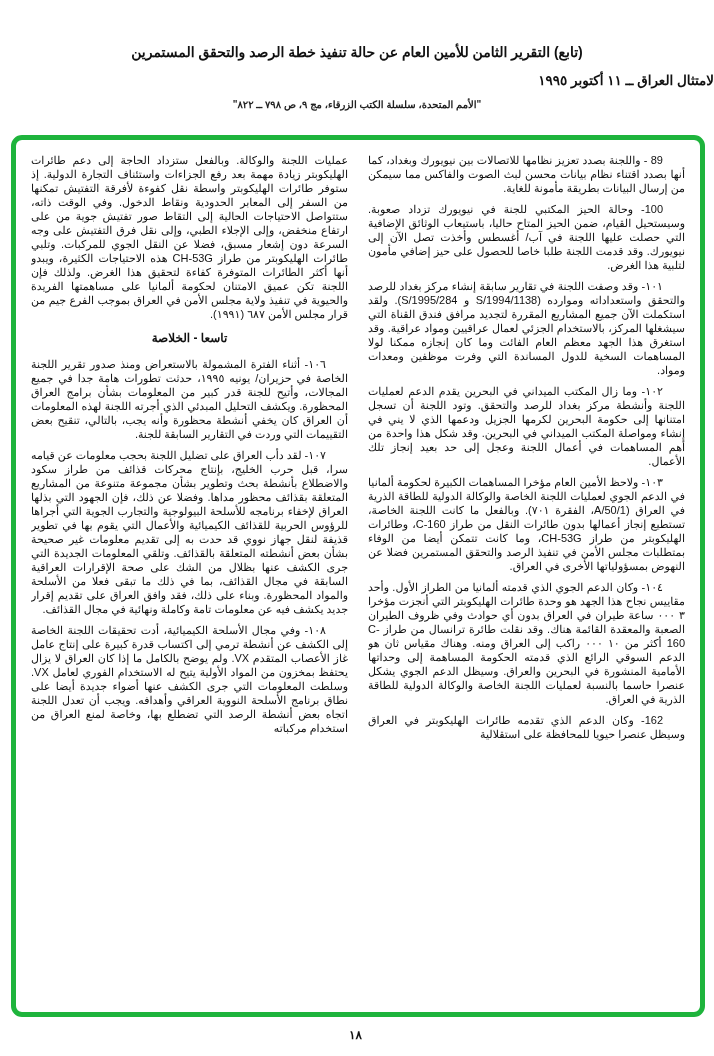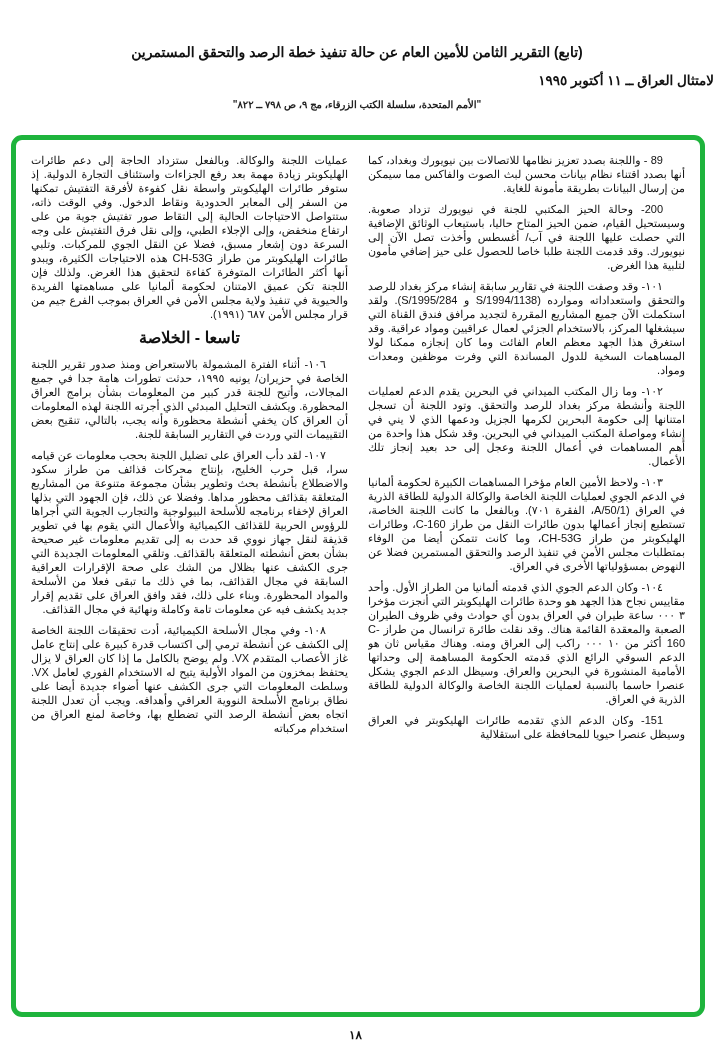--- a/index.html
+++ b/index.html
@@ -42,21 +42,21 @@
     text-align:justify;
     font-size:11px;
     line-height:14px;
     overflow:hidden;
   }
   .col p{margin:0 0 7px 0;text-indent:22px;}
   .col p.cont{text-indent:0;}
   .sec-heading{
     text-align:center;
     font-weight:bold;
-    font-size:16px;
+    font-size:12px;
     margin:10px 0 12px 0;
     text-indent:0 !important;
   }
   
   .page-number{
     position:absolute;
     left:0;right:3px;top:1028px;
     text-align:center;
     font-size:12px;
     font-weight:bold;
@@ -71,26 +71,26 @@
     <div class="title-1">(تابع) التقرير الثامن للأمين العام عن حالة تنفيذ خطة الرصد والتحقق المستمرين</div>
     <div class="title-2">لامتثال العراق ــ ١١ أكتوبر ١٩٩٥</div>
     <div class="source">"الأمم المتحدة، سلسلة الكتب الزرقاء، مج ٩، ص ٧٩٨ ــ ٨٢٢"</div>
   </div>
 
   <div class="frame">
     <div class="columns">
 
       <div class="col">
         <p>89 - واللجنة بصدد تعزيز نظامها للاتصالات بين نيويورك وبغداد، كما أنها بصدد اقتناء نظام بيانات محسن لبث الصوت والفاكس مما سيمكن من إرسال البيانات بطريقة مأمونة للغاية.</p>
-        <p>200- وحالة الحيز المكتبي للجنة في نيويورك تزداد صعوبة. وسيستحيل القيام، ضمن الحيز المتاح حاليا، باستيعاب الوثائق الإضافية التي حصلت عليها اللجنة في آب/ أغسطس وأخذت تصل الآن إلى نيويورك. وقد قدمت اللجنة طلبا خاصا للحصول على حيز إضافي مأمون لتلبية هذا الغرض.</p>
+        <p>100- وحالة الحيز المكتبي للجنة في نيويورك تزداد صعوبة. وسيستحيل القيام، ضمن الحيز المتاح حاليا، باستيعاب الوثائق الإضافية التي حصلت عليها اللجنة في آب/ أغسطس وأخذت تصل الآن إلى نيويورك. وقد قدمت اللجنة طلبا خاصا للحصول على حيز إضافي مأمون لتلبية هذا الغرض.</p>
         <p>١٠١- وقد وصفت اللجنة في تقارير سابقة إنشاء مركز بغداد للرصد والتحقق واستعداداته وموارده (S/1994/1138 و S/1995/284). ولقد استكملت الآن جميع المشاريع المقررة لتجديد مرافق فندق القناة التي سيشغلها المركز، بالاستخدام الجزئي لعمال عراقيين ومواد عراقية. وقد استغرق هذا الجهد معظم العام الفائت وما كان إنجازه ممكنا لولا المساهمات السخية للدول المساندة التي وفرت موظفين ومعدات ومواد.</p>
         <p>١٠٢- وما زال المكتب الميداني في البحرين يقدم الدعم لعمليات اللجنة وأنشطة مركز بغداد للرصد والتحقق. وتود اللجنة أن تسجل امتنانها إلى حكومة البحرين لكرمها الجزيل ودعمها الذي لا يني في إنشاء ومواصلة المكتب الميداني في البحرين. وقد شكل هذا واحدة من أهم المساهمات في أعمال اللجنة وعجل إلى حد بعيد إنجاز تلك الأعمال.</p>
         <p>١٠٣- ولاحظ الأمين العام مؤخرا المساهمات الكبيرة لحكومة ألمانيا في الدعم الجوي لعمليات اللجنة الخاصة والوكالة الدولية للطاقة الذرية في العراق (A/50/1، الفقرة ٧٠١). وبالفعل ما كانت اللجنة الخاصة، تستطيع إنجاز أعمالها بدون طائرات النقل من طراز C-160، وطائرات الهليكوبتر من طراز CH-53G، وما كانت تتمكن أيضا من الوفاء بمتطلبات مجلس الأمن في تنفيذ الرصد والتحقق المستمرين فضلا عن النهوض بمسؤولياتها الأخرى في العراق.</p>
         <p>١٠٤- وكان الدعم الجوي الذي قدمته ألمانيا من الطراز الأول. وأحد مقاييس نجاح هذا الجهد هو وحدة طائرات الهليكوبتر التي أنجزت مؤخرا ٣ ٠٠٠ ساعة طيران في العراق بدون أي حوادث وفي ظروف الطيران الصعبة والمعقدة القائمة هناك. وقد نقلت طائرة ترانسال من طراز C-160 أكثر من ١٠ ٠٠٠ راكب إلى العراق ومنه. وهناك مقياس ثان هو الدعم السوقي الرائع الذي قدمته الحكومة المساهمة إلى وحداتها الأمامية المنشورة في البحرين والعراق. وسيظل الدعم الجوي يشكل عنصرا حاسما بالنسبة لعمليات اللجنة الخاصة والوكالة الدولية للطاقة الذرية في العراق.</p>
-        <p>151- وكان الدعم الذي تقدمه طائرات الهليكوبتر في العراق وسيظل عنصرا حيويا للمحافظة على استقلالية</p>
+        <p>162- وكان الدعم الذي تقدمه طائرات الهليكوبتر في العراق وسيظل عنصرا حيويا للمحافظة على استقلالية</p>
       </div>
 
       <div class="col">
         <p class="cont">عمليات اللجنة والوكالة. وبالفعل ستزداد الحاجة إلى دعم طائرات الهليكوبتر زيادة مهمة بعد رفع الجزاءات واستئناف التجارة الدولية. إذ ستوفر طائرات الهليكوبتر واسطة نقل كفوءة لأفرقة التفتيش تمكنها من السفر إلى المعابر الحدودية ونقاط الدخول. وفي الوقت ذاته، ستتواصل الاحتياجات الحالية إلى التقاط صور تفتيش جوية من على ارتفاع منخفض، وإلى الإجلاء الطبي، وإلى نقل فرق التفتيش على وجه السرعة دون إشعار مسبق، فضلا عن النقل الجوي للمركبات. وتلبي طائرات الهليكوبتر من طراز CH-53G هذه الاحتياجات الكثيرة، ويبدو أنها أكثر الطائرات المتوفرة كفاءة لتحقيق هذا الغرض. ولذلك فإن اللجنة تكن عميق الامتنان لحكومة ألمانيا على مساهمتها الفريدة والحيوية في تنفيذ ولاية مجلس الأمن في العراق بموجب الفرع جيم من قرار مجلس الأمن ٦٨٧ (١٩٩١).</p>
         <div class="sec-heading">تاسعا - الخلاصة</div>
         <p>١٠٦- أثناء الفترة المشمولة بالاستعراض ومنذ صدور تقرير اللجنة الخاصة في حزيران/ يونيه ١٩٩٥، حدثت تطورات هامة جدا في جميع المجالات، وأتيح للجنة قدر كبير من المعلومات بشأن برامج العراق المحظورة. ويكشف التحليل المبدئي الذي أجرته اللجنة لهذه المعلومات أن العراق كان يخفي أنشطة محظورة وأنه يجب، بالتالي، تنقيح بعض التقييمات التي وردت في التقارير السابقة للجنة.</p>
         <p>١٠٧- لقد دأب العراق على تضليل اللجنة بحجب معلومات عن قيامه سرا، قبل حرب الخليج، بإنتاج محركات قذائف من طراز سكود والاضطلاع بأنشطة بحث وتطوير بشأن مجموعة متنوعة من المشاريع المتعلقة بقذائف محظور مداها. وفضلا عن ذلك، فإن الجهود التي بذلها العراق لإخفاء برنامجه للأسلحة البيولوجية والتجارب الجوية التي أجراها للرؤوس الحربية للقذائف الكيميائية والأعمال التي يقوم بها في تطوير قذيفة لنقل جهاز نووي قد حدت به إلى تقديم معلومات غير صحيحة بشأن بعض أنشطته المتعلقة بالقذائف. وتلقي المعلومات الجديدة التي جرى الكشف عنها بظلال من الشك على صحة الإقرارات العراقية السابقة في مجال القذائف، بما في ذلك ما تبقى فعلا من الأسلحة والمواد المحظورة. وبناء على ذلك، فقد وافق العراق على تقديم إقرار جديد يكشف فيه عن معلومات تامة وكاملة ونهائية في مجال القذائف.</p>
         <p>١٠٨- وفي مجال الأسلحة الكيميائية، أدت تحقيقات اللجنة الخاصة إلى الكشف عن أنشطة ترمي إلى اكتساب قدرة كبيرة على إنتاج عامل غاز الأعصاب المتقدم VX. ولم يوضح بالكامل ما إذا كان العراق لا يزال يحتفظ بمخزون من المواد الأولية يتيح له الاستخدام الفوري لعامل VX. وسلطت المعلومات التي جرى الكشف عنها أضواء جديدة أيضا على نطاق برنامج الأسلحة النووية العراقي وأهدافه. ويجب أن تعدل اللجنة اتجاه بعض أنشطة الرصد التي تضطلع بها، وخاصة لمنع العراق من استخدام مركباته</p>
       </div>
 

